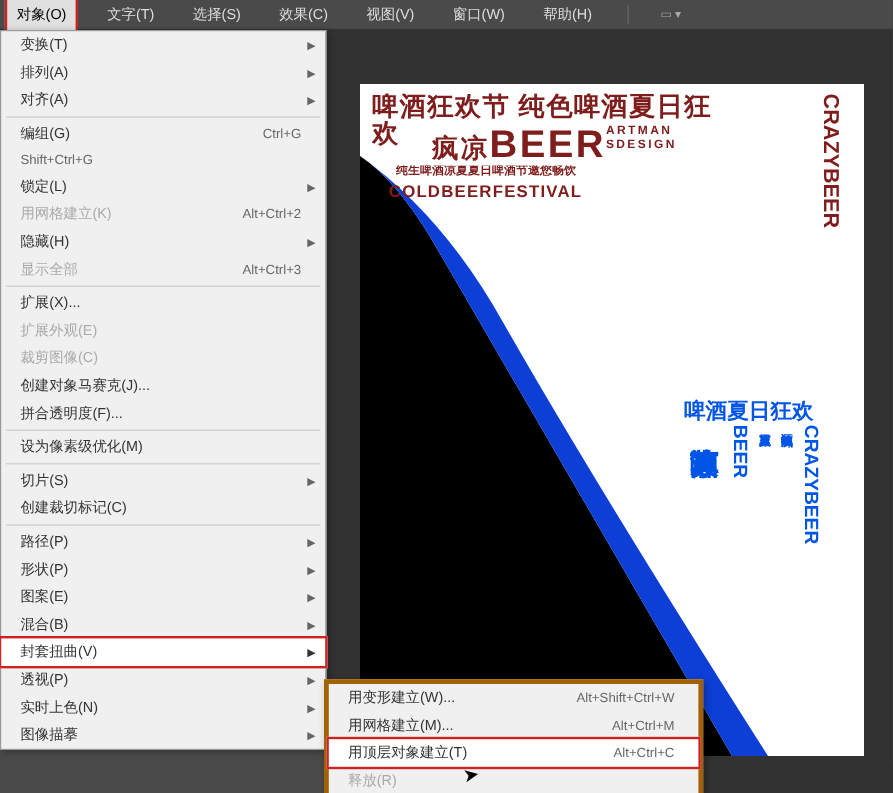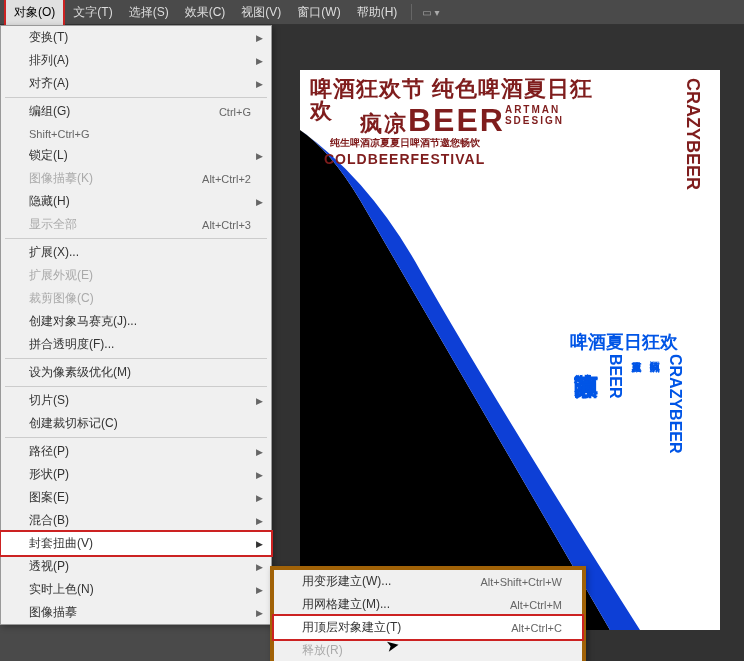--- a/index.html
+++ b/index.html
@@ -1,18 +1,18 @@
 <!DOCTYPE html>
 <html><head>
 <meta charset="utf-8">
 <style>
 * { margin: 0; padding: 0; box-sizing: border-box; font-family: "Microsoft YaHei", sans-serif; }
 body { width: 744px; height: 661px; background: #4a4a4a; overflow: hidden; position: relative; }
 
-.menubar { height: 25px; background: #4a4a4a; display: flex; align-items: center; padding: 0 4px; border-bottom: 1px solid #333; }
+.menubar { height: 25px; background: #4a4a4a; display: flex; align-items: center; padding: 0 4px; border-bottom: 1px solid #333; gap: 16px; }
 .menubar-item { color: #ddd; font-size: 12px; padding: 4px 8px; cursor: pointer; }
 .menubar-item.active { background: #e0e0e0; color: #000; border: 2px solid #c22; }
 .menubar-sep { width: 1px; height: 16px; background: #666; margin: 0 6px; }
 .menubar-arrow { color: #aaa; font-size: 10px; margin-left: 4px; }
 
 .canvas { position: absolute; top: 25px; left: 272px; width: 472px; height: 636px; background: #323232; }
 .artboard { position: absolute; top: 45px; left: 28px; width: 420px; height: 560px; background: #fff; }
 .diag { position: absolute; top: 0; left: 0; width: 100%; height: 100%; }
 
 .beer { position: absolute; color: #7f1d1d; font-weight: bold; line-height: 1; overflow: hidden; }
@@ -25,21 +25,21 @@
 .beerv2 { top: 8px; right: 78px; width: 28px; writing-mode: vertical-rl; font-size: 26px; }
 .beerv3 { top: 8px; right: 50px; width: 26px; writing-mode: vertical-rl; font-size: 10px; }
 .beerv4 { top: 8px; right: 18px; width: 30px; writing-mode: vertical-rl; font-size: 18px; font-family: Arial; font-weight: 900; }
 .beerside1 { top: 8px; left: 10px; width: 24px; writing-mode: vertical-rl; font-size: 22px; }
 
 .lower { position: absolute; bottom: 40px; right: 0; width: 150px; height: 260px; color: #0055e6; font-weight: bold; }
 .lower .h1 { font-size: 18px; }
 .lower .v { writing-mode: vertical-rl; display: inline-block; vertical-align: top; }
 
 .menu { position: absolute; top: 25px; left: 0; width: 272px; background: #f0f0f0; border: 1px solid #999; box-shadow: 2px 2px 6px rgba(0,0,0,.3); font-size: 12px; color: #333; }
-.menu-item { display: flex; align-items: center; padding: 3px 20px 3px 28px; position: relative; min-height: 21px; }
+.menu-item { display: flex; align-items: center; padding: 3px 20px 3px 16px; position: relative; min-height: 21px; }
 .menu-item.disabled { color: #aaa; }
 .menu-item.hl { background: #fff; border: 2px solid #c22; margin: -2px; z-index: 2; justify-content: center; }
 .menu-item .label { flex: 1; }
 .menu-item .shortcut { color: #666; font-size: 11px; }
 .menu-item .arrow { position: absolute; right: 8px; font-size: 9px; color: #666; }
 .menu-item.hl .arrow { color: #333; }
 .menu-sep { height: 1px; background: #ccc; margin: 2px 4px; }
 
 .submenu { position: absolute; top: 566px; left: 270px; width: 316px; background: #f0f0f0; border: 4px solid #a16207; box-shadow: 2px 2px 6px rgba(0,0,0,.3); font-size: 12px; color: #333; z-index: 10; }
 .submenu .menu-item.hl { border: 2px solid #c22; }
@@ -109,21 +109,21 @@
       <span class="shortcut">Ctrl+G</span>
     </div>
     <div class="menu-item">
       <span class="shortcut">Shift+Ctrl+G</span>
     </div>
     <div class="menu-item">
       <span class="label">锁定(L)</span>
       <span class="arrow">▶</span>
     </div>
     <div class="menu-item disabled">
-      <span class="label">图像描摹(K)</span>
+      <span class="label">用网格建立(K)</span>
       <span class="shortcut">Alt+Ctrl+2</span>
     </div>
     <div class="menu-item">
       <span class="label">隐藏(H)</span>
       <span class="arrow">▶</span>
     </div>
     <div class="menu-item disabled">
       <span class="label">显示全部</span>
       <span class="shortcut">Alt+Ctrl+3</span>
     </div>

